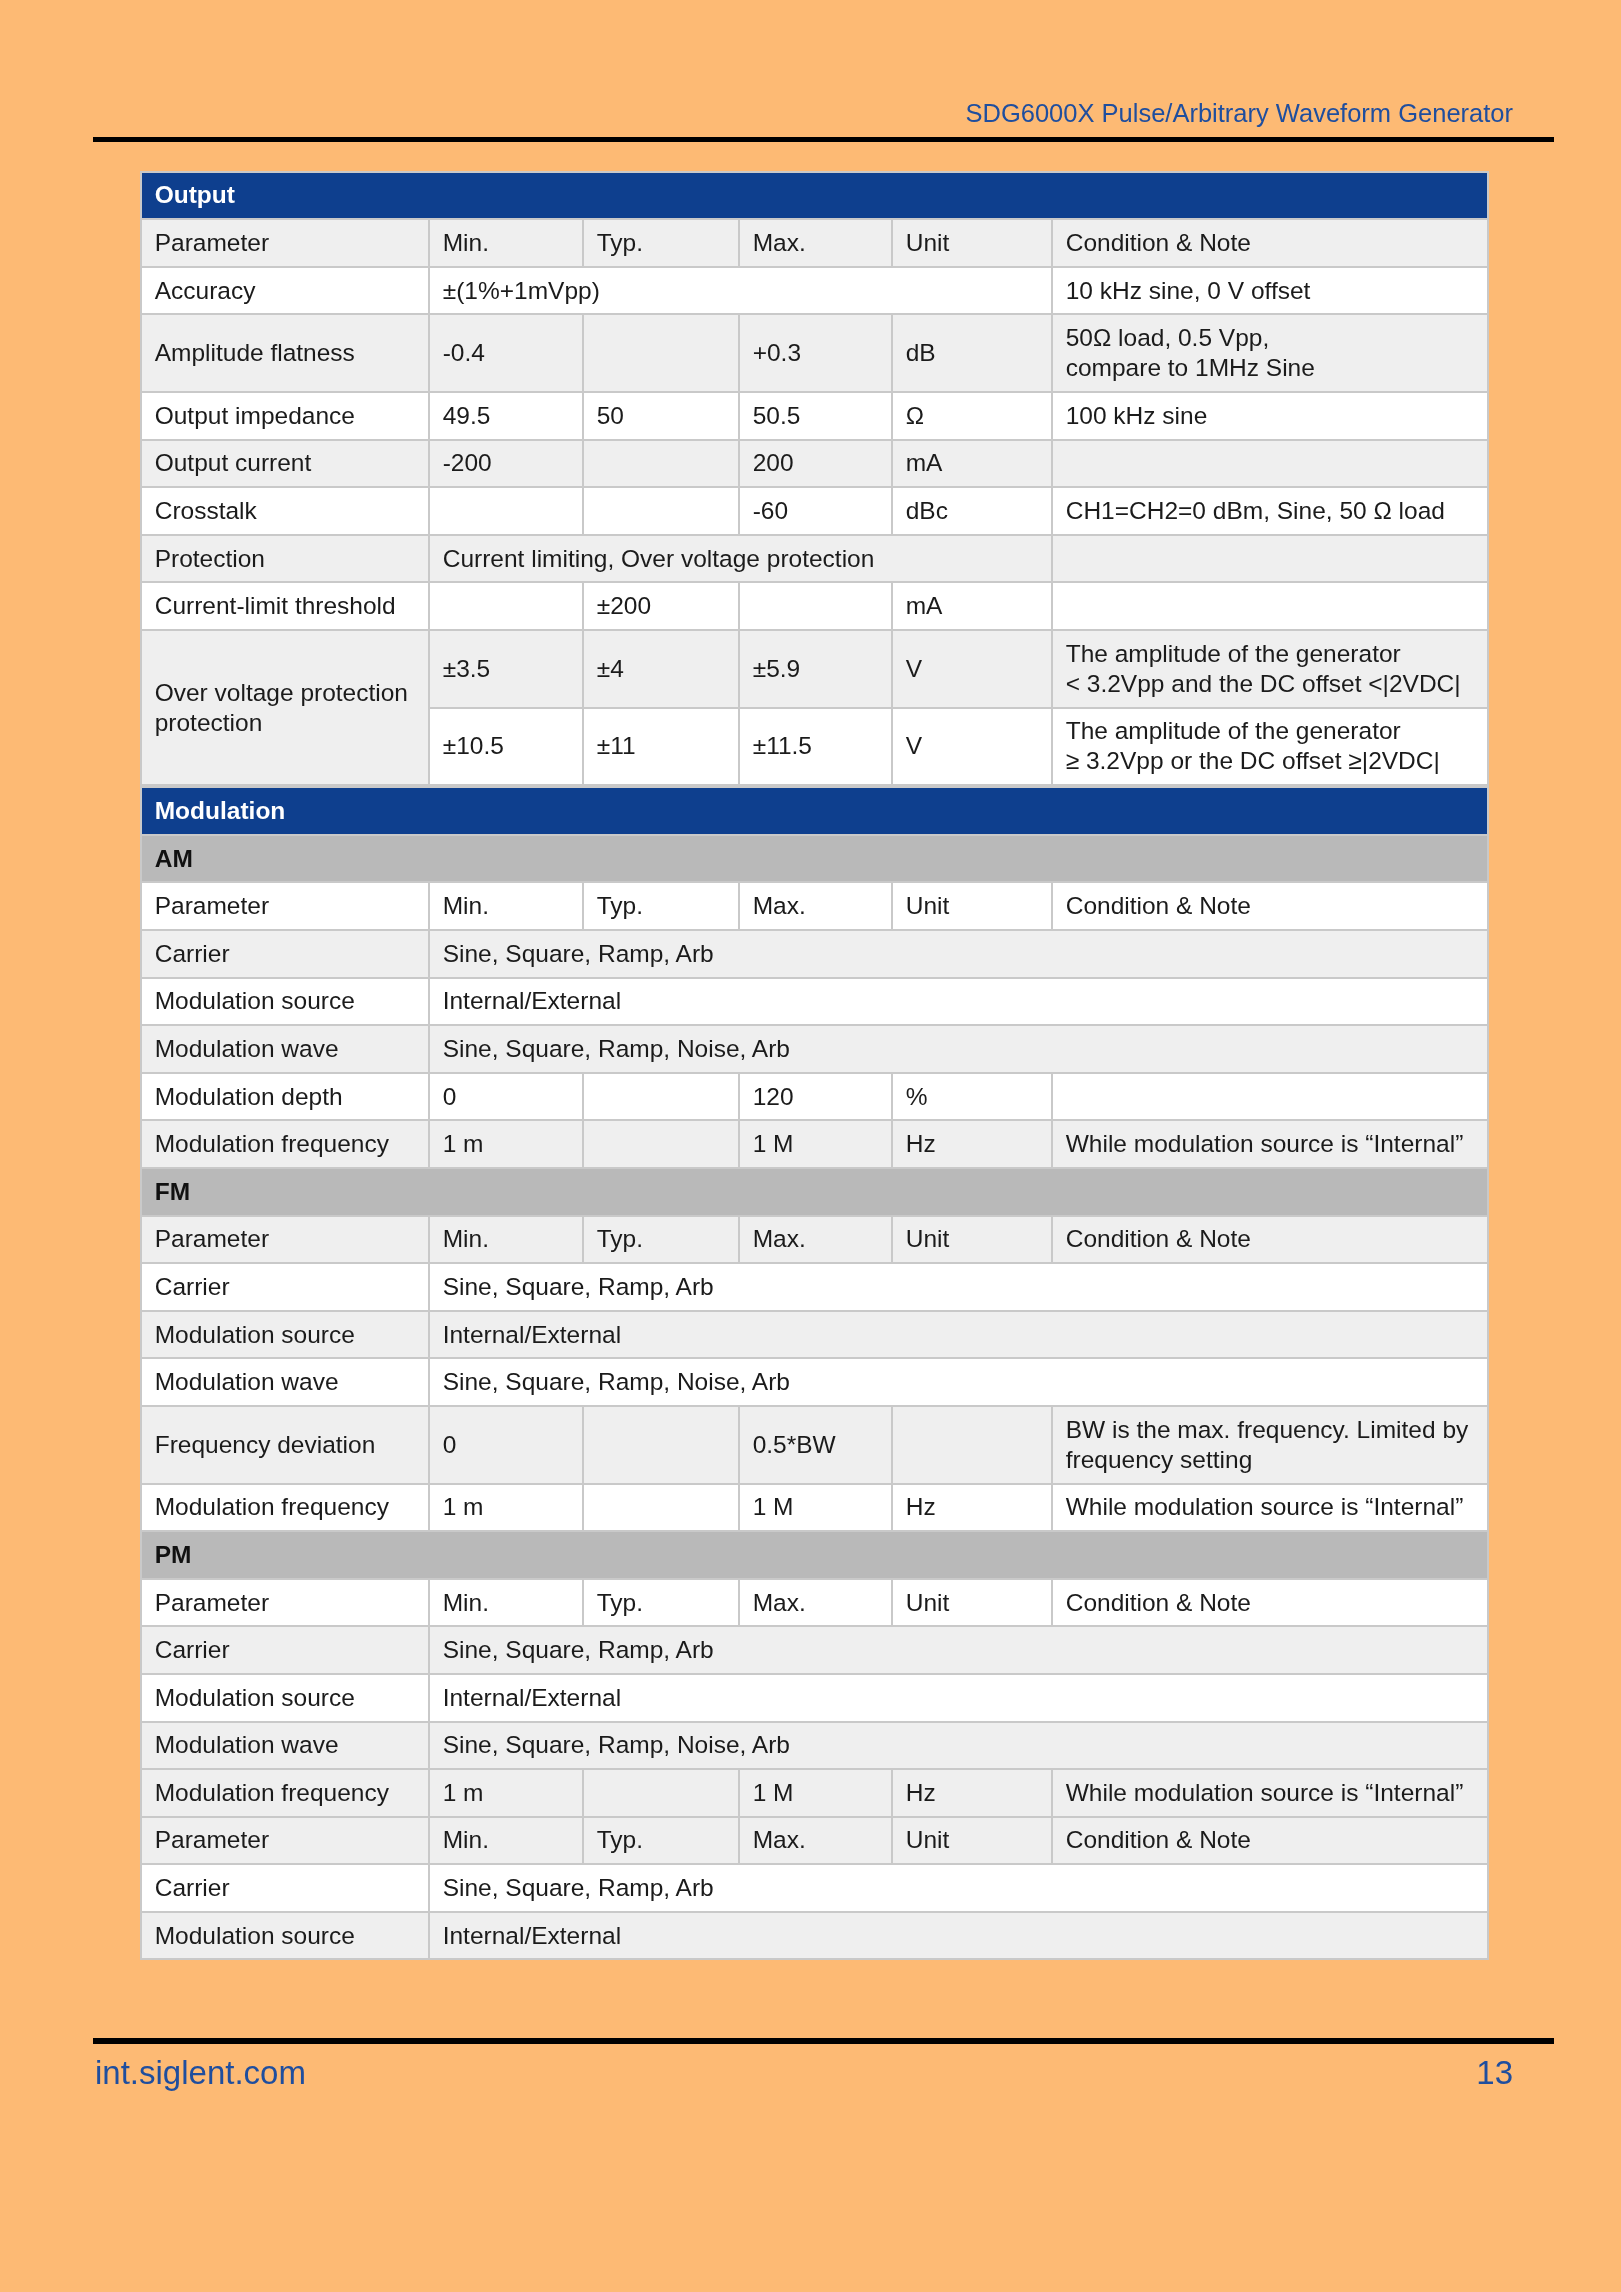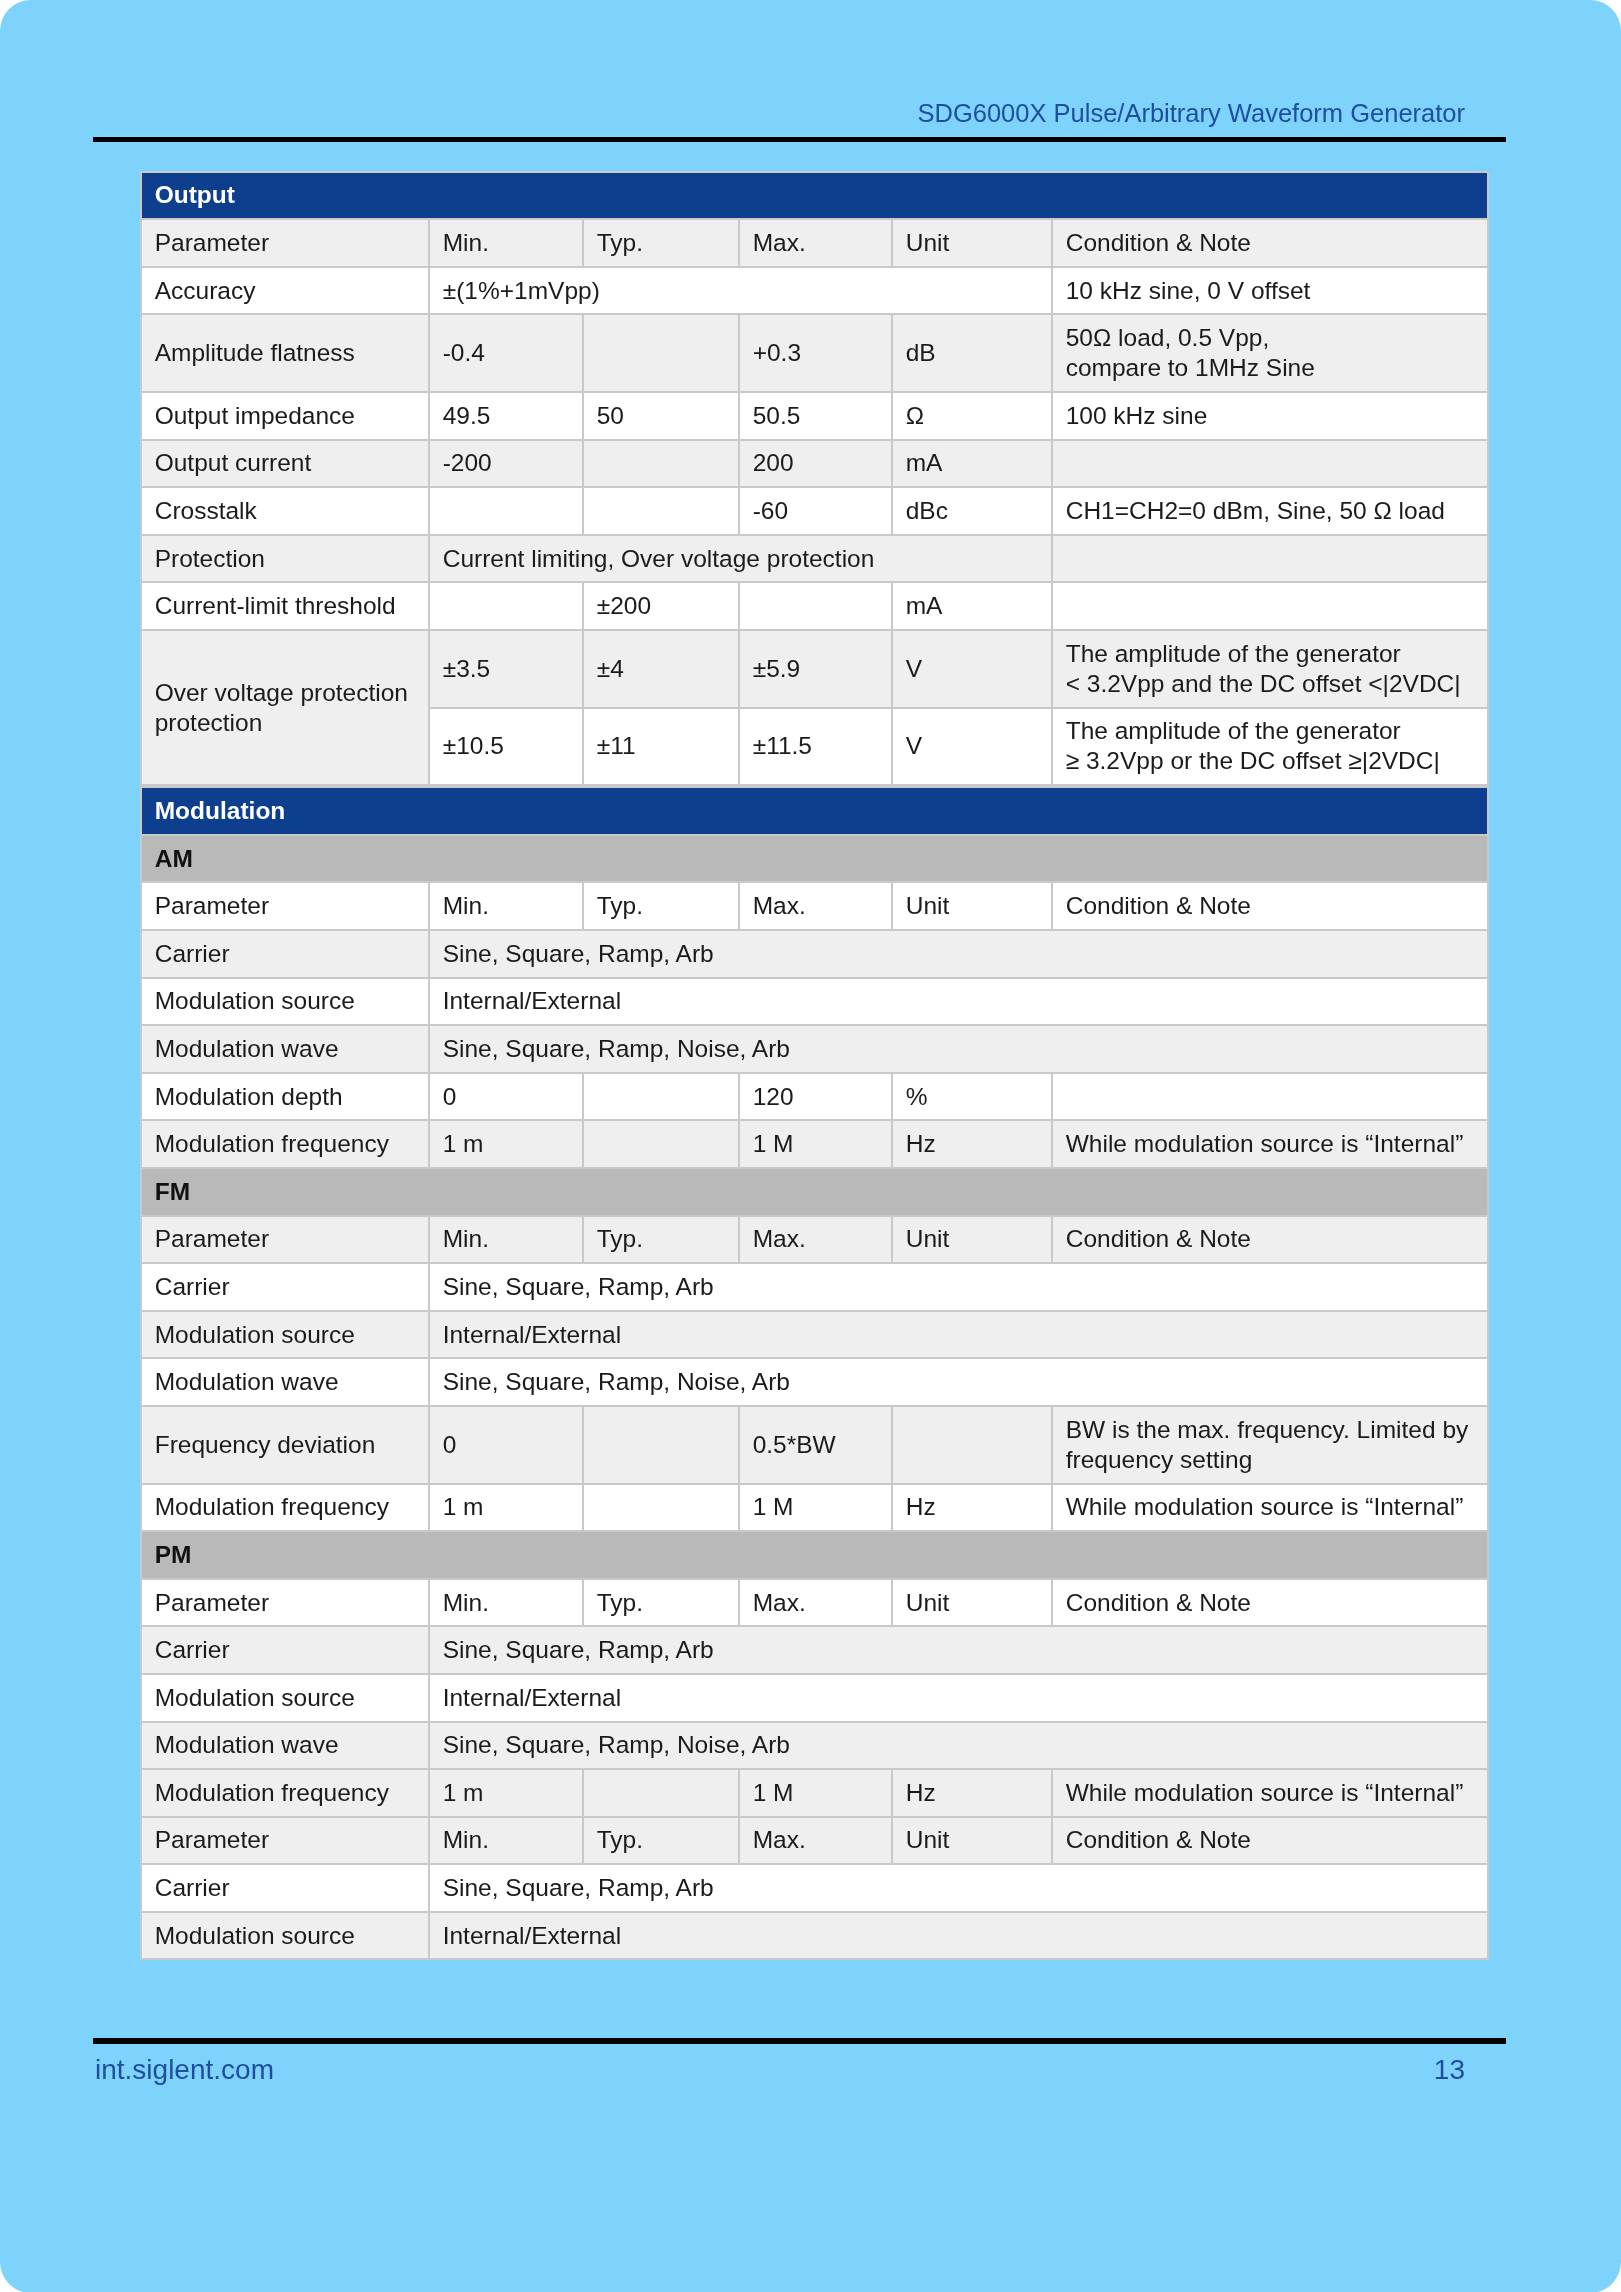--- a/index.html
+++ b/index.html
@@ -13,23 +13,22 @@
   * { box-sizing: border-box; }
   html, body {
     margin: 0; padding: 0;
     background: #ffffff;
     font-family: "Liberation Sans", "DejaVu Sans", sans-serif;
     color: var(--text-dark);
   }
   .page {
     width: 1621px;
     min-height: 2293px;
-    background: #7dd3fc;
-    padding: 98px 115px 39px 93px;
-    border-radius: 31px;
+    background: #fdba74;
+    padding: 98px 67px 39px 93px;
   }
   .page-header-title {
     text-align: right;
     padding-right: 41px;
     font-size: 25.5px;
     color: var(--link-blue);
     line-height: 31px;
   }
   .header-rule {
     margin-top: 7.8px;
@@ -69,21 +68,21 @@
   }
   tr.sg td { background: var(--row-shade); }
   tr.sw td { background: #ffffff; }
   td.sg-force { background: var(--row-shade) !important; }
   .page-footer { margin-top: 78px; }
   .footer-rule { height: 5.9px; background: #000000; }
   .footer-row {
     display: flex;
     justify-content: space-between;
     padding: 9.8px 41px 0 2px;
-    font-size: 28px;
+    font-size: 33px;
     color: var(--link-blue);
   }
 </style>
 </head>
 <body>
 
 <div class="page">
 
   <div class="page-header">
     <div class="page-header-title">SDG6000X Pulse/Arbitrary Waveform Generator</div>

